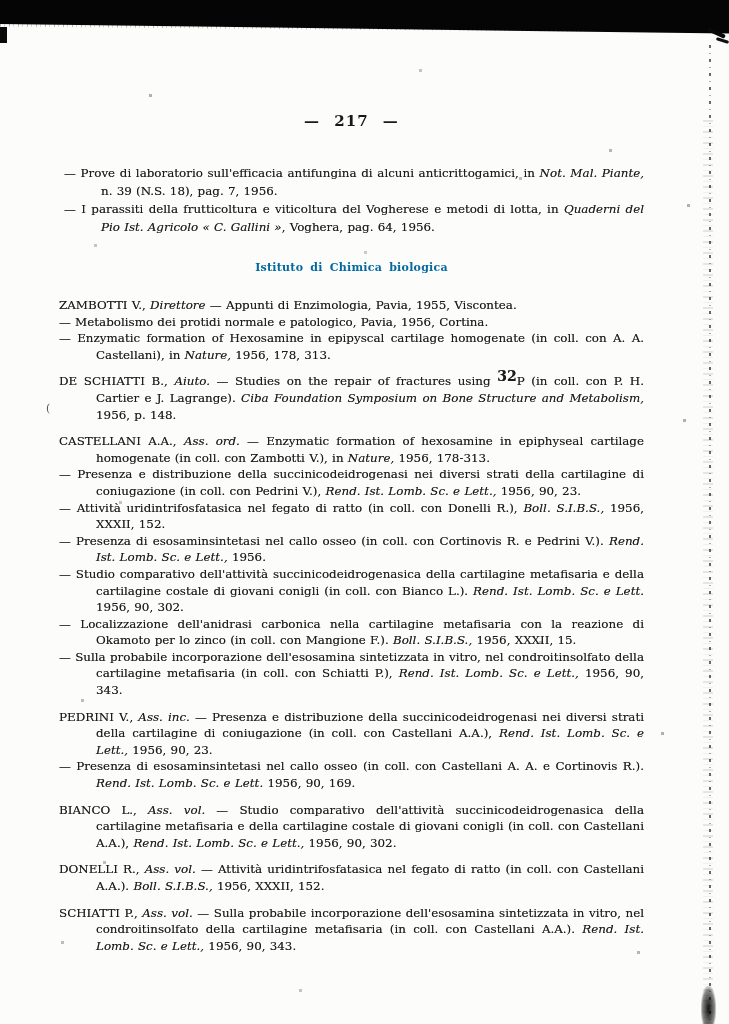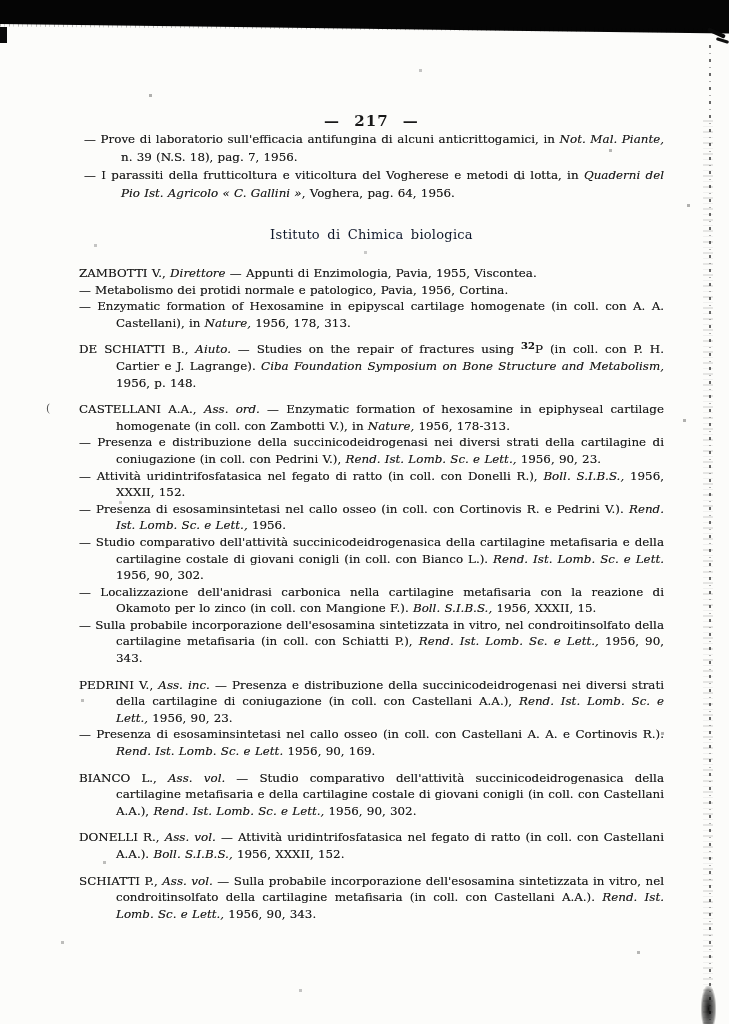--- a/index.html
+++ b/index.html
@@ -2,40 +2,40 @@
 <html><head>
 <meta charset="utf-8">
 <style>
   html,body{margin:0;padding:0;}
   body{
     width:729px;height:1024px;position:relative;overflow:hidden;
     background:#fcfcfa;color:#1c1c1c;
     font-family:"DejaVu Serif","Liberation Serif",serif;
   }
   
-  .textcol{position:absolute;left:79px;top:0;width:585px;}
+  .textcol{position:absolute;left:59px;top:0;width:585px;}
   .pagenum{
     margin:112px 0 0;text-align:center;font-size:15px;font-weight:bold;
     letter-spacing:1px;word-spacing:8px;color:#181818;
   }
-  .intro{}
+  .intro{margin-top:34px;}
   .intro .entry{margin-left:5px;line-height:18px;}
   .entry{
     margin:0;padding-left:37px;text-indent:-37px;text-align:justify;
     font-size:11.9px;line-height:16.6px;word-spacing:0.45px;
     text-shadow:0 0 0.4px rgba(20,20,20,.55);
   }
   .entry i{font-style:italic;}
   .entry sup{
-    font-size:10px;font-weight:bold;line-height:0;
+    font-size:14px;font-weight:bold;line-height:0;
     position:relative;top:-4px;vertical-align:baseline;
   }
   .section-heading{
-    margin:25px 0 0;text-align:center;font-size:13px;font-weight:normal;
-    word-spacing:3px;letter-spacing:.25px;color:#0f172a;
+    margin:25px 0 0;text-align:center;font-size:11px;font-weight:bold;
+    word-spacing:3px;letter-spacing:.25px;color:#0369a1;
   }
   .groups{margin-top:23px;}
   .group{margin-top:10px;}
   .group:first-child{margin-top:0;}
 
   
   .scan-top{
     position:absolute;left:0;top:0;width:729px;height:40px;background:#050505;
     clip-path:polygon(0 0,100% 0,100% 84%,0 60%);
   }

